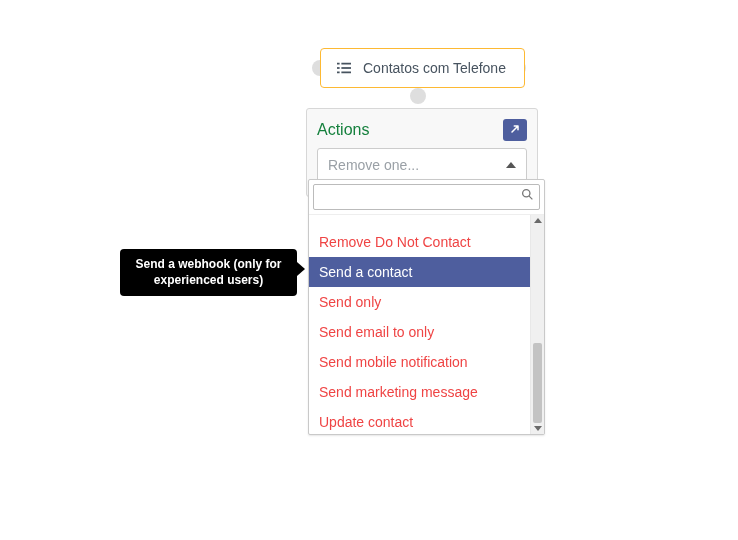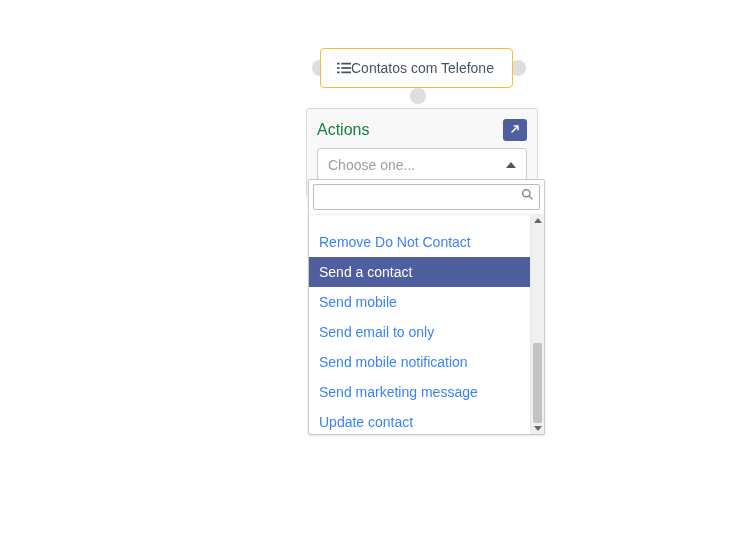--- a/index.html
+++ b/index.html
@@ -18,21 +18,21 @@
       position: absolute;
       top: 48px;
       left: 320px;
       height: 40px;
       padding: 10px 18px 10px 16px;
       border: 1px solid #fdb933;
       border-radius: 4px;
       background: #ffffff;
       display: flex;
       align-items: center;
-      gap: 0;
+      gap: 12px;
     }
     .source-node .icon-list {
       width: 14px; height: 14px;
       color: #47535f;
       display: inline-flex;
     }
     .source-node .label {
       font-size: 14px;
       color: #47535f;
     }
@@ -139,21 +139,21 @@
     }
     .dd-list {
       list-style: none;
       width: 223px;
       max-height: 232px;
       overflow: hidden;
     }
     .dd-item {
       padding: 7px 10px;
       font-size: 14px;
-      color: #3b82f6;
+      color: #ef4444;
       cursor: pointer;
       white-space: nowrap;
     }
     .dd-item.cutoff {
       height: 12px;
       padding: 0 10px;
       overflow: hidden;
       color: transparent;
     }
     .dd-item.selected {
@@ -242,48 +242,51 @@
       <span class="actions-title">Actions</span>
       <div class="header-btn">
         <span>
           <svg viewBox="0 0 16 16" width="12" height="12" fill="currentColor">
               <path d="M4 12 L12 4 M12 4 L7 4 M12 4 L12 9" stroke="currentColor" stroke-width="2" fill="none" stroke-linecap="round"></path>
             </svg>
         </span>
       </div>
     </div>
     <div class="chooser">
-      <span class="chooser-placeholder">Choose one...</span>
+      <span class="chooser-placeholder">Remove one...</span>
       <span class="chooser-caret"></span>
     </div>
   </div>
 
   <div class="dropdown">
     <div class="dd-search">
       <input type="text" placeholder="" style="">
       <span class="search-icon">
         <svg viewBox="0 0 16 16" width="13" height="13" fill="none" stroke="currentColor" stroke-width="1.6">
             <circle cx="6.5" cy="6.5" r="4.5"></circle>
             <line x1="10" y1="10" x2="14" y2="14"></line>
           </svg>
       </span>
     </div>
     <div class="dd-body">
       <ul class="dd-list">
         <li class="dd-item cutoff">…</li>
         <li class="dd-item">Remove Do Not Contact</li>
         <li class="dd-item selected">Send a contact</li>
-        <li class="dd-item">Send mobile</li>
+        <li class="dd-item">Send only</li>
         <li class="dd-item">Send email to only</li>
         <li class="dd-item">Send mobile notification</li>
         <li class="dd-item">Send marketing message</li>
         <li class="dd-item last">Update contact</li>
       </ul>
       <div class="dd-scroll">
         <span class="arrow up"></span>
         <span class="thumb"></span>
         <span class="arrow down"></span>
       </div>
     </div>
   </div>
 
+  <div class="tooltip">
+    <span>Send a webhook (only for experienced users)</span>
+  </div>
 
 </div>
 
 </body></html>

